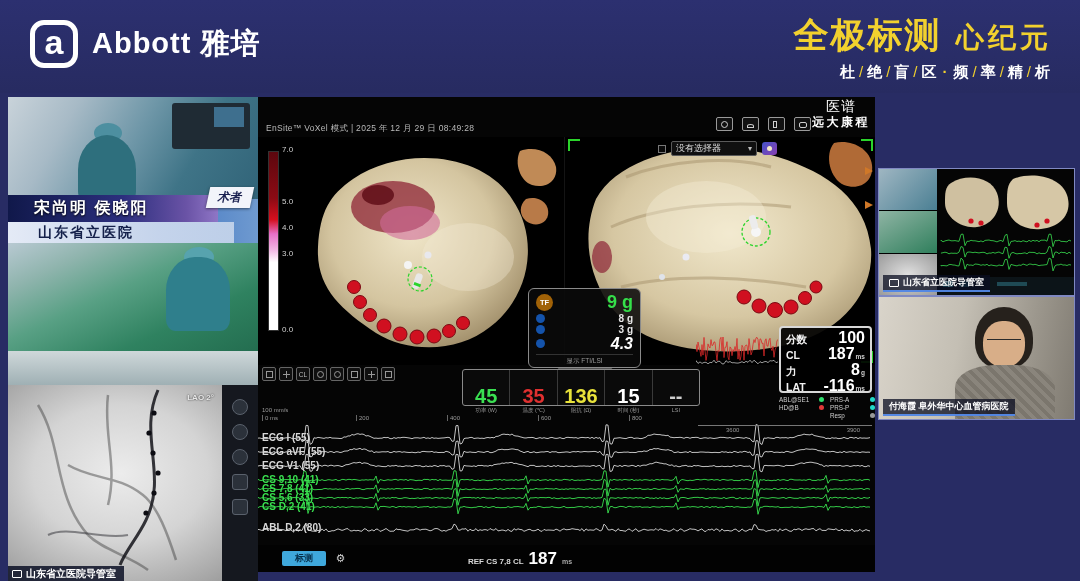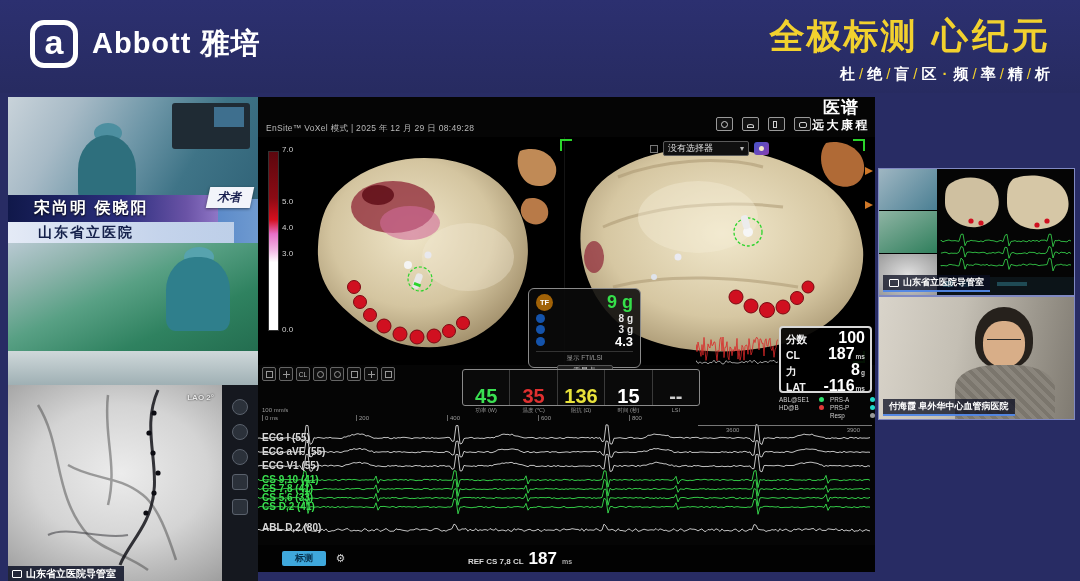--- a/index.html
+++ b/index.html
@@ -7,21 +7,21 @@
   .stage{position:relative;width:1080px;height:581px;background:#282c64;overflow:hidden;}
 
   
   .top-bar{position:absolute;left:0;top:0;width:1080px;height:93px;background:linear-gradient(180deg,#2c3070,#272b61);}
   .brand{position:absolute;left:30px;top:20px;display:flex;align-items:center;gap:14px;}
   .brand-sym{width:48px;height:48px;border:5px solid #fff;border-radius:14px;display:flex;align-items:center;justify-content:center;color:#fff;font-weight:bold;font-size:34px;line-height:1;padding-bottom:4px;}
   .brand-name{color:#fff;font-size:29px;font-weight:bold;letter-spacing:1px;}
   .title-wrap{position:absolute;right:28px;top:12px;text-align:right;}
   .title-line{color:#f2d12e;font-weight:bold;}
   .title-main{font-size:35px;letter-spacing:2px;}
-  .title-accent{font-size:36px;font-weight:600;letter-spacing:4px;margin-left:10px;}
+  .title-accent{font-size:28px;font-weight:600;letter-spacing:4px;margin-left:10px;}
   .tagline{margin-top:4px;color:#fff;font-size:15px;font-weight:bold;letter-spacing:2px;}
   .tagline .sl{color:#f2d12e;padding:0 2px;font-weight:normal;}
   .tagline .dot{color:#f2d12e;padding:0 4px;}
 
   
   .v{position:absolute;left:8px;width:250px;overflow:hidden;background:#222;}
   .v1{top:97px;height:146px;background:
       linear-gradient(120deg,#c9d3da 0%,#a7bac6 22%,#6f97a8 45%,#3f7487 66%,#2d5f74 100%);}
   .v1 .machine{position:absolute;right:8px;top:6px;width:78px;height:46px;background:#1f2b34;border-radius:3px;}
   .v1 .screenlite{position:absolute;right:14px;top:10px;width:30px;height:20px;background:#3e6f8e;}
@@ -51,25 +51,25 @@
   .ensite{position:absolute;left:258px;top:97px;width:617px;height:475px;background:#050505;}
   .es-titlebar{position:absolute;left:0;top:0;width:100%;height:40px;}
   .es-title{position:absolute;left:8px;top:26px;color:#b9b9b9;font-size:8.5px;letter-spacing:.3px;}
   .es-tools{position:absolute;right:64px;top:20px;display:flex;gap:9px;}
   .es-tool{width:17px;height:14px;border:1px solid #9a9a9a;border-radius:2px;position:relative;background:#111;}
   .es-tool i{position:absolute;left:4px;top:3px;width:7px;height:7px;border:1px solid #cfcfcf;border-radius:50%;}
   .es-tool i.person{border-radius:50% 50% 0 0;height:4px;top:6px;}
   .es-tool i.pane{border-radius:0;width:4px;height:7px;}
   .es-tool i.full{border-radius:2px;width:8px;height:6px;top:3.5px;}
   .yipu{position:absolute;right:5px;top:2px;text-align:center;color:#fff;}
-  .yipu .l1{font-size:17px;font-weight:700;letter-spacing:1px;line-height:1;}
+  .yipu .l1{font-size:14px;font-weight:400;letter-spacing:1px;line-height:1;}
   .yipu .l2{font-size:12px;font-weight:bold;letter-spacing:2.5px;margin-top:1px;}
   .maps{position:absolute;left:0;top:40px;width:617px;height:228px;background:#000;}
   .map-l{position:absolute;left:0;top:0;width:307px;height:228px;border-right:1px solid #141414;}
-  .map-r{position:absolute;left:300px;top:0;width:309px;height:228px;}
+  .map-r{position:absolute;left:308px;top:0;width:309px;height:228px;}
   .cbar{position:absolute;left:10px;top:14px;width:11px;height:180px;border:1px solid #333;
     background:linear-gradient(180deg,#5c070e 0%,#8c0b14 26%,#d60f1e 38%,#e86fc8 46%,#f2b6e4 55%,#ffffff 62%,#ffffff 100%);}
   .cbar-ticks{position:absolute;left:24px;top:8px;height:188px;width:26px;color:#cfcfcf;font-size:8px;}
   .cbar-ticks span{position:absolute;left:0;}
   .bracket{position:absolute;width:12px;height:12px;border:2px solid #2bd42b;}
   .br-tl{left:2px;top:2px;border-right:none;border-bottom:none;}
   .br-tr{right:2px;top:2px;border-left:none;border-bottom:none;}
   .br-br{right:2px;bottom:2px;border-left:none;border-top:none;}
   .sel-wrap{position:absolute;left:92px;top:4px;display:flex;align-items:center;gap:5px;z-index:4;}
   .sel-chk{width:8px;height:8px;border:1px solid #777;background:#0a0a0a;}
@@ -78,21 +78,21 @@
   .sel-ico{width:15px;height:13px;background:linear-gradient(135deg,#4553c8,#8a3fb0);border-radius:3px;position:relative;}
   .sel-ico:after{content:"";position:absolute;left:5px;top:4px;width:5px;height:5px;background:#f5e9c8;border-radius:50%;}
 
   
   .force{position:absolute;left:270px;top:191px;width:113px;height:80px;background:rgba(10,10,10,.88);border:1px solid #8a8a8a;border-radius:6px;z-index:5;padding:4px 7px 3px;}
   .f-row{display:flex;align-items:center;justify-content:space-between;line-height:1.1;}
   .f-badge{width:17px;height:17px;border-radius:50%;background:#a16207;color:#fff;font-size:7.5px;font-weight:bold;display:flex;align-items:center;justify-content:center;}
   .f-main{color:#35e04a;font-size:18px;font-weight:bold;}
   .f-mini{width:9px;height:9px;border-radius:50%;background:#1660c8;opacity:.85;}
   .f-sub{color:#e8e8e8;font-size:10px;font-weight:bold;}
-  .f-sub4{color:#fff;font-size:13px;font-weight:bold;}
+  .f-sub4{color:#fff;font-size:16px;font-weight:bold;font-style:italic;}
   .f-cap{color:#9a9a9a;font-size:6.5px;text-align:center;margin-top:2px;border-top:1px solid #333;padding-top:2px;}
   .f-btn{margin:2px auto 0;width:56px;height:11px;background:#1d1d1d;border:1px solid #555;border-radius:2px;color:#cfcfcf;font-size:7.5px;display:flex;align-items:center;justify-content:center;}
 
   
   .stats{position:absolute;left:521px;top:229px;width:93px;height:67px;background:rgba(0,0,0,.92);border:2px solid #d8d8d8;border-radius:4px;z-index:5;padding:2px 5px;display:flex;flex-direction:column;justify-content:space-between;}
   .st-row{display:flex;align-items:baseline;justify-content:space-between;line-height:1;}
   .st-lab{color:#f2f2f2;font-size:10.5px;font-weight:bold;}
   .st-val{color:#fff;font-size:16px;font-weight:bold;}
   .st-unit{color:#cfcfcf;font-size:6.5px;font-weight:bold;margin-left:1px;}
   .status{position:absolute;left:521px;top:299px;width:96px;z-index:5;display:grid;grid-template-columns:1fr 1fr;column-gap:6px;row-gap:1px;}

